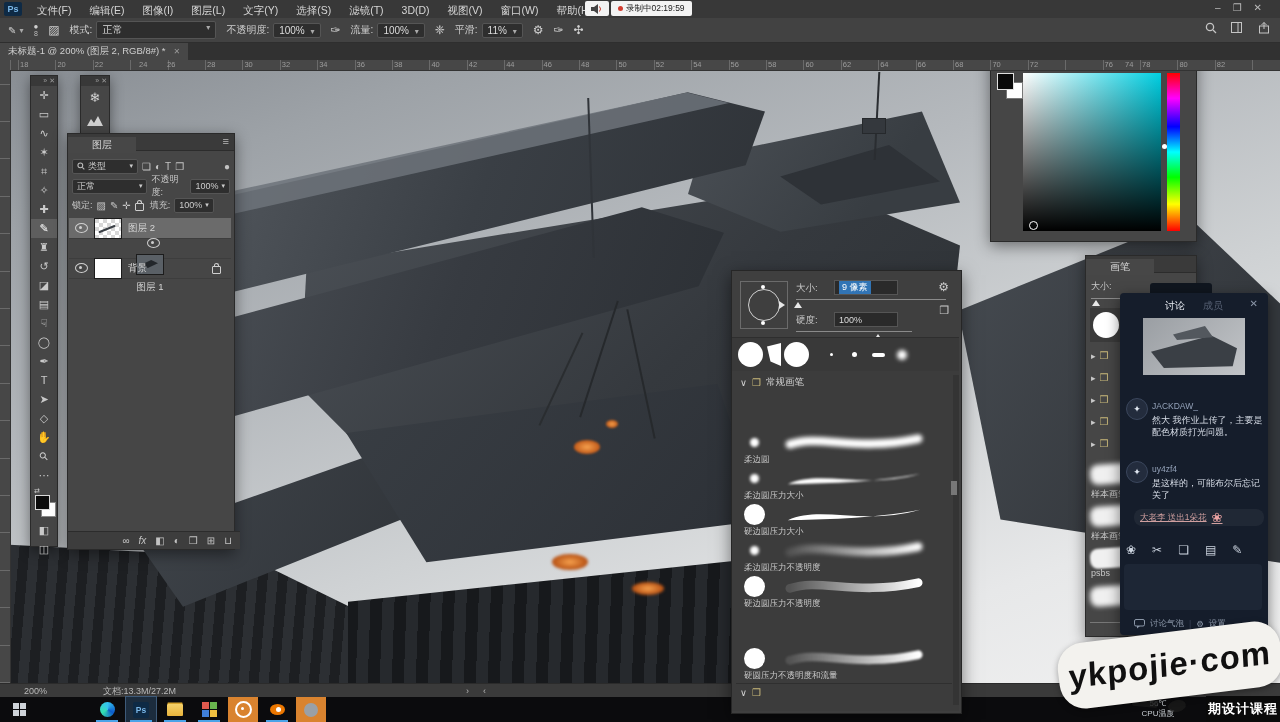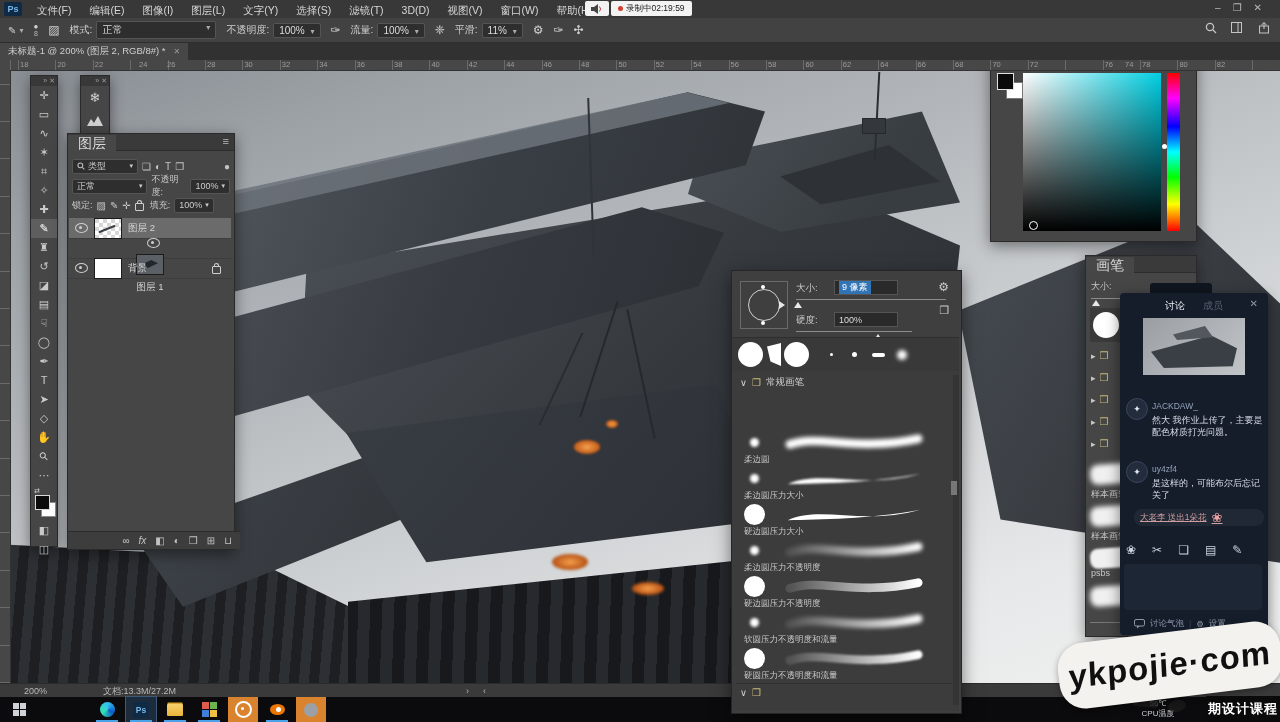--- a/index.html
+++ b/index.html
@@ -33,21 +33,21 @@
   .rl{position:absolute;top:0;font-size:7.5px;color:#9d9d9d;transform:translateX(2px);}
   #rulerv{left:0;top:70px;width:10px;height:613px;background:#474747;border-right:1px solid #333;z-index:20;
     background-image:repeating-linear-gradient(0deg,#6a6a6a 0 1px,transparent 1px 37.4px);}
   
   #cv{left:0;top:60px;width:1280px;height:623px;overflow:hidden;z-index:1;
       background:linear-gradient(160deg,#878c92 0%,#9da2a7 16%,#b5b9bd 38%,#cfd2d4 60%,#e7e8e9 82%,#f1f1f1 100%);}
   .shape{position:absolute;}
   
   .panel{background:#464646;border:1px solid #2a2a2a;box-shadow:0 4px 14px rgba(0,0,0,.45);}
   .phead{height:16px;background:#3a3a3a;border-bottom:1px solid #2c2c2c;position:relative;}
-  .ptab{display:inline-block;height:16px;line-height:16px;padding:0 10px;background:#474747;color:#d8d8d8;font-size:14px;}
+  .ptab{display:inline-block;height:16px;line-height:16px;padding:0 24px;background:#474747;color:#d8d8d8;font-size:10px;}
   .pmenu{position:absolute;right:5px;top:1px;color:#bbb;font-size:11px;}
   
   #toolbar{left:30px;top:75px;width:26px;height:470px;z-index:6;}
   .tool{width:26px;height:19px;text-align:center;color:#c9c9c9;font-size:11px;line-height:19px;cursor:pointer;}
   .tool.sel{background:#5e5e5e;color:#fff;}
   #tbhead{height:10px;background:#383838;color:#999;font-size:7px;text-align:right;padding-right:2px;line-height:10px;}
   #swatches{position:relative;width:26px;height:34px;margin-top:2px;}
   #fg{position:absolute;left:4px;top:8px;width:13px;height:13px;background:#0b0b0b;border:1px solid #d9d9d9;z-index:2;}
   #bg{position:absolute;left:10px;top:15px;width:13px;height:13px;background:#fff;border:1px solid #888;}
   #miniswap{position:absolute;left:3px;top:0px;font-size:7px;color:#ccc;}
@@ -541,27 +541,20 @@
           </svg>
       <div class="blab">硬边圆压力不透明度</div>
     </div>
     <div class="bi" style="top:166px;">
       <span class="dS"></span>
       <svg class="st soft" viewBox="0 0 150 24">
             <path class="uf" d="M8,14 C40,3 75,22 142,8"></path>
           </svg>
       <div class="blab">柔边圆压力不透明度</div>
     </div>
-    <div class="bi" style="top:238px;">
-      <span class="dS"></span>
-      <svg class="st soft" viewBox="0 0 150 24">
-            <path class="uf" d="M8,14 C40,3 75,22 142,8"></path>
-          </svg>
-      <div class="blab">软圆压力不透明度和流量</div>
-    </div>
     <div class="bi" style="top:274px;">
       <span class="dL"></span>
       <svg class="st soft1" viewBox="0 0 150 24">
             <path class="uf" d="M8,14 C40,3 75,22 142,8"></path>
           </svg>
       <div class="blab">硬圆压力不透明度和流量</div>
     </div>
     <div style="position:absolute;left:4px;top:312px;width:212px;height:16px;color:#cfcfcf;font-size:9.5px;display:flex;align-items:center;gap:5px;padding-left:4px;border-top:1px solid #2f2f2f;">
       <span>∨</span>
           <span class="folderic">❒</span>

